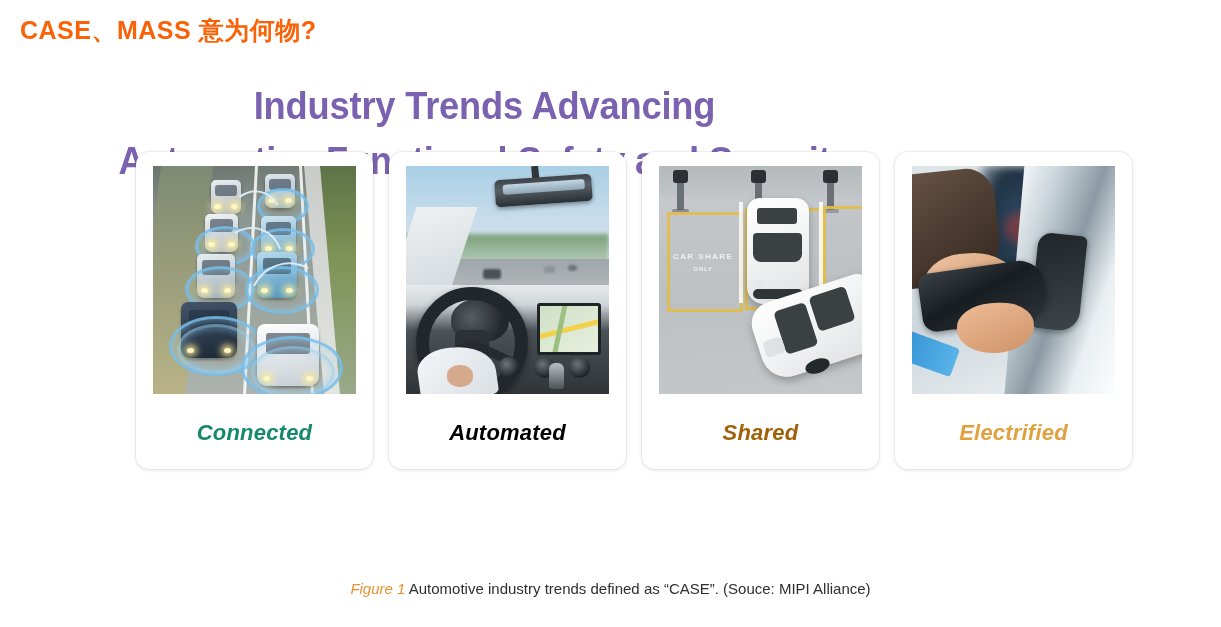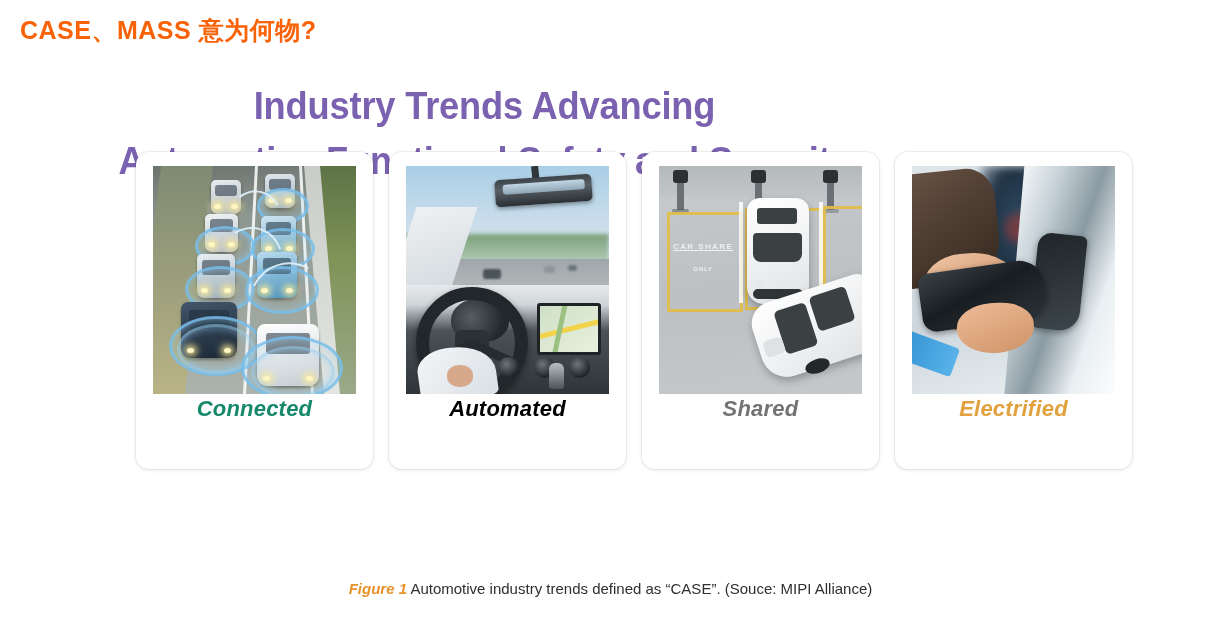--- a/index.html
+++ b/index.html
@@ -69,46 +69,46 @@
     box-sizing: border-box;
   }
   .photo {
     position: relative;
     width: 203px;
     height: 228px;
     overflow: hidden;
     background: #cfd3d6;
   }
   .card-label {
-    margin-top: 2px;
+    margin-top: 26px;
     font-family: "Liberation Sans", sans-serif;
     font-style: italic;
     font-weight: bold;
     font-size: 22px;
     letter-spacing: 0.2px;
   }
   .lbl-connected  { color: #16896B; }
   .lbl-automated  { color: #000000; }
-  .lbl-shared     { color: #737373; }
+  .lbl-shared     { color: #a16207; }
   .lbl-electrified{ color: #E0A13E; }
 
   
   .caption {
     position: absolute;
     left: 0; top: 580px;
     width: 1221px;
     text-align: center;
     font-family: "Liberation Sans", sans-serif;
     font-size: 15px;
     color: #2f2f2f;
     white-space: nowrap;
   }
   .caption .fignum {
     color: #E8922E;
-    font-weight: bold;
+    font-weight: normal;
     font-style: italic;
   }
 
   
   .p1 { background: linear-gradient(180deg,#6e7b72 0%,#8c9790 12%,#9aa39c 100%); }
   .p1 .road {
     position:absolute; left:0; top:0; width:100%; height:100%;
     background:
       linear-gradient(100deg, transparent 0 6%, #b9a96a 6% 10%, transparent 10% 13%),
       linear-gradient(175deg,#6b736e 0%, #8e9892 25%, #9ba49d 60%, #aeb5af 100%);
@@ -548,21 +548,21 @@
         <div class="meter" style="left: 96px;"></div>
         <div class="meter" style="left: 168px;"></div>
 
         <div class="bay" style="left: 8px;  top: 46px; width: 70px; height: 94px;"></div>
         <div class="bay" style="left: 86px; top: 42px; width: 72px; height: 96px;"></div>
         <div class="bay" style="left: 164px;top: 40px; width: 60px; height: 90px;"></div>
 
         <div class="divider" style="left: 80px;"></div>
         <div class="divider" style="left: 160px;"></div>
 
-        <div class="carshare-text" style="left: 14px; top: 76px; width: 60px; text-decoration: underline;">CAR SHARE</div>
+        <div class="carshare-text" style="left: 14px; top: 86px; width: 60px;">CAR SHARE</div>
         <div class="carshare-text carshare-sub" style="left: 14px; top: 99px; width: 60px;">ONLY</div>
 
         <div class="cartop" style="left: 88px; top: 32px; width: 62px; height: 106px; border-radius: 13px 13px 17px 17px;">
           <div class="glass" style="left: 16%; top: 9%; width: 64%; height: 16%;"></div>
           <div class="glass" style="left: 9%; top: 33%; width: 80%; height: 27%; border-radius:4px 4px 8px 8px;"></div>
           <div style="position:absolute; left:10%; bottom:5%; width:80%; height:9%; background:#2f3436; border-radius:5px;"></div>
           <div style="position:absolute; left:13%; bottom:16%; width:16%; height:7%; background:#e6e9ea; border-radius:3px;"></div>
           <div style="position:absolute; right:13%; bottom:16%; width:16%; height:7%; background:#e6e9ea; border-radius:3px;"></div>
         </div>
 

